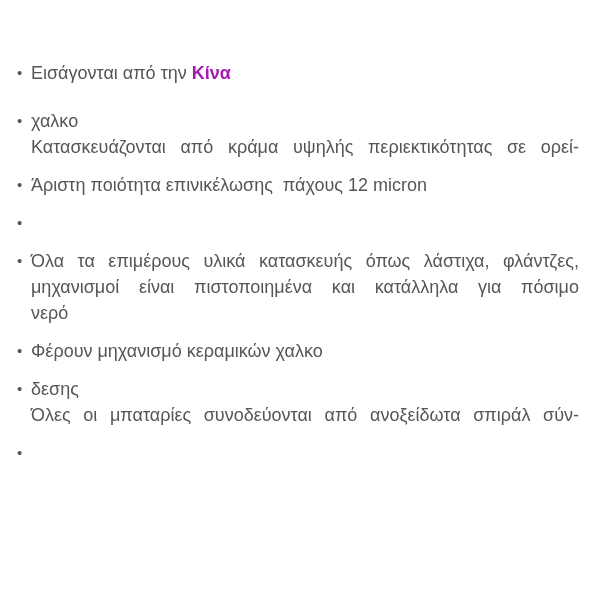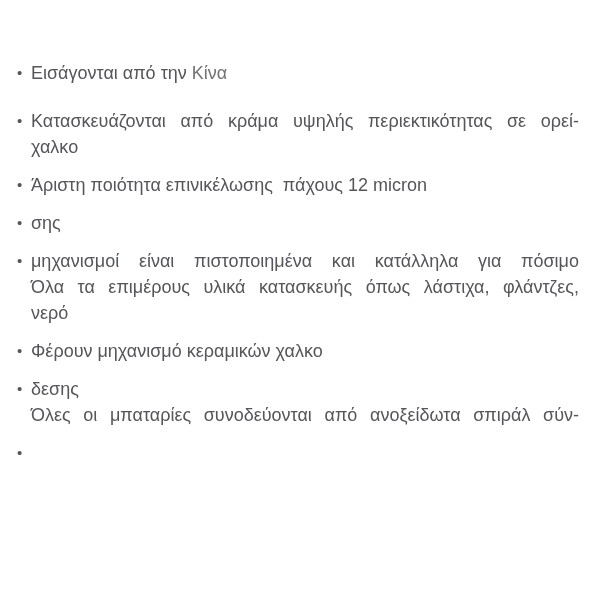--- a/index.html
+++ b/index.html
@@ -41,64 +41,63 @@
     min-width: 0;
   }
   .line {
     min-height: 26px;
   }
   .just {
     text-align: justify;
     text-align-last: justify;
   }
   .bold {
-    font-weight: 400;
-    color: #737373;
+    font-weight: 700;
+    color: #a21caf;
     text-align: center;
   }
 </style>
 </head>
 <body>
 
 <div class="content-area">
 
   <div class="bullet-item first">
     <span class="bullet">•</span>
     <div class="content">
       <div class="line"><span>Εισάγονται από την </span><span class="bold">Κίνα</span></div>
     </div>
   </div>
 
   <div class="bullet-item">
     <span class="bullet">•</span>
     <div class="content">
+      <div class="line">χαλκο</div>
       <div class="line just">Κατασκευάζονται από κράμα υψηλής περιεκτικότητας σε ορεί-</div>
-      <div class="line">χαλκο</div>
     </div>
   </div>
 
   <div class="bullet-item">
     <span class="bullet">•</span>
     <div class="content">
       <div class="line">Άριστη ποιότητα επινικέλωσης &nbsp;πάχους 12 micron</div>
     </div>
   </div>
 
   <div class="bullet-item">
     <span class="bullet">•</span>
     <div class="content">
-      <div class="line">σης</div>
     </div>
   </div>
 
   <div class="bullet-item">
     <span class="bullet">•</span>
     <div class="content">
+      <div class="line just">Όλα τα επιμέρους υλικά κατασκευής όπως λάστιχα, φλάντζες,</div>
       <div class="line just">μηχανισμοί είναι πιστοποιημένα και κατάλληλα για πόσιμο</div>
-      <div class="line just">Όλα τα επιμέρους υλικά κατασκευής όπως λάστιχα, φλάντζες,</div>
       <div class="line">νερό</div>
     </div>
   </div>
 
   <div class="bullet-item">
     <span class="bullet">•</span>
     <div class="content">
       <div class="line">Φέρουν μηχανισμό κεραμικών χαλκο</div>
     </div>
   </div>

